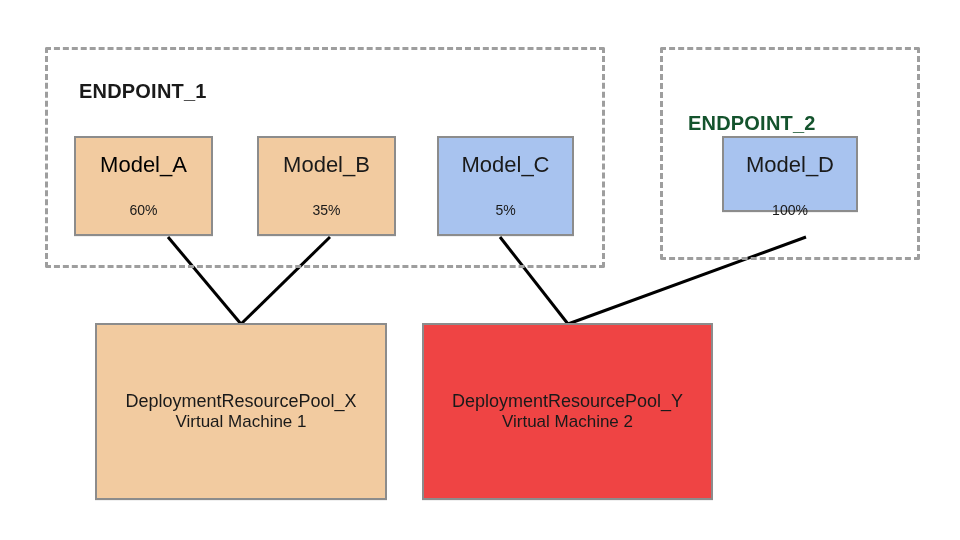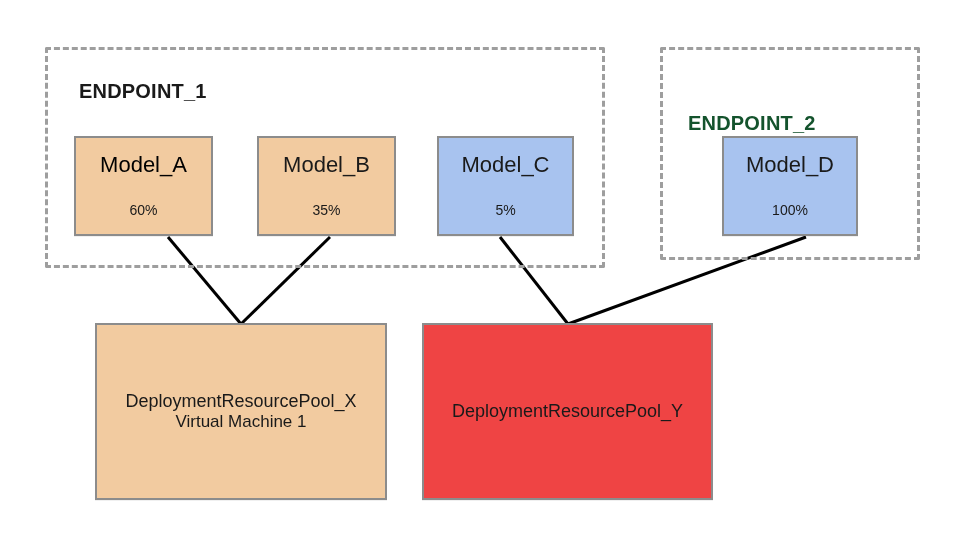--- a/index.html
+++ b/index.html
@@ -102,32 +102,33 @@
       <div class="group-box" style="left: 660px; top: 47px; width: 260px; height: 213px; border-color: rgb(158, 158, 158);"></div>
       <div class="group-label" style="left: 688px; top: 80px; color: #14532d; margin-top: 32px;">ENDPOINT_2</div>
     </div>
   <div id="nodes-layer">
       <div class="node pool" style="left: 95px; top: 323px; width: 292px; height: 177px; background: rgb(242, 203, 160); border-color: rgb(140, 140, 140); justify-content: center;">
         <div class="node-title" style="color: rgb(26, 26, 26);">DeploymentResourcePool_X</div>
         <div class="node-sub" style="color: rgb(26, 26, 26);">Virtual Machine 1</div>
       </div>
       <div class="node pool" style="left: 422px; top: 323px; width: 291px; height: 177px; background: #ef4444; border-color: rgb(140, 140, 140);">
         <div class="node-title" style="color: rgb(26, 26, 26);">DeploymentResourcePool_Y</div>
+        <div class="node-sub" style="color: rgb(26, 26, 26);">Virtual Machine 2</div>
       </div>
       <div class="node model" style="left: 74px; top: 136px; width: 139px; height: 100px; background: rgb(242, 203, 160); border-color: rgb(140, 140, 140);">
         <div class="node-title" style="color: #000000;">Model_A</div>
         <div class="node-sub" style="color: rgb(26, 26, 26);">60%</div>
       </div>
       <div class="node model" style="left: 257px; top: 136px; width: 139px; height: 100px; background: rgb(242, 203, 160); border-color: rgb(140, 140, 140);">
         <div class="node-title" style="color: rgb(26, 26, 26);">Model_B</div>
         <div class="node-sub" style="color: rgb(26, 26, 26);">35%</div>
       </div>
       <div class="node model" style="left: 437px; top: 136px; width: 137px; height: 100px; background: rgb(168, 195, 239); border-color: rgb(140, 140, 140);">
         <div class="node-title" style="color: rgb(26, 26, 26);">Model_C</div>
         <div class="node-sub" style="color: rgb(26, 26, 26);">5%</div>
       </div>
-      <div class="node model" style="left: 722px; top: 136px; width: 136px; height: 100px; background: rgb(168, 195, 239); border-color: rgb(140, 140, 140);">
+      <div class="node model" style="left: 722px; top: 136px; width: 136px; height: 76px; background: rgb(168, 195, 239); border-color: rgb(140, 140, 140);">
         <div class="node-title" style="color: rgb(26, 26, 26);">Model_D</div>
         <div class="node-sub" style="color: rgb(26, 26, 26);">100%</div>
       </div>
     </div>
 
 </div>
 
 </body></html>

